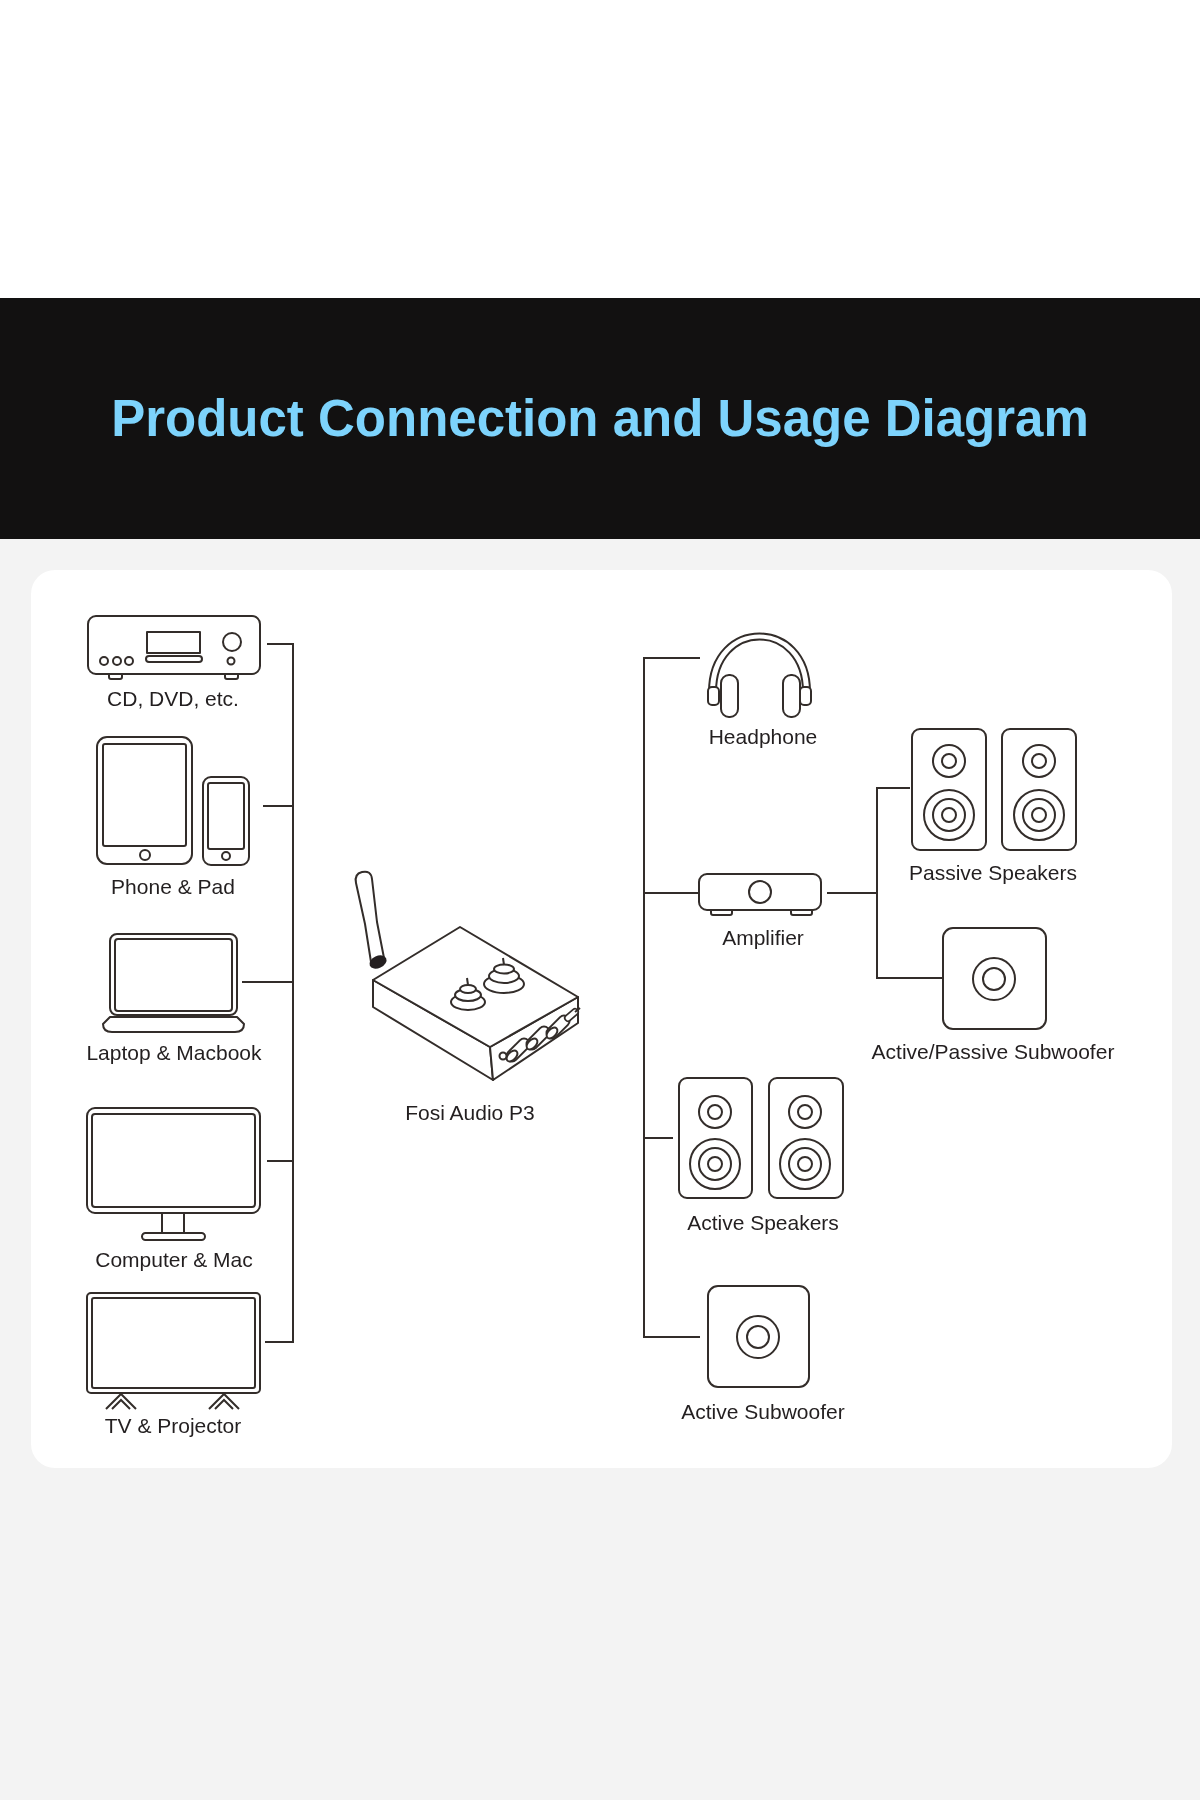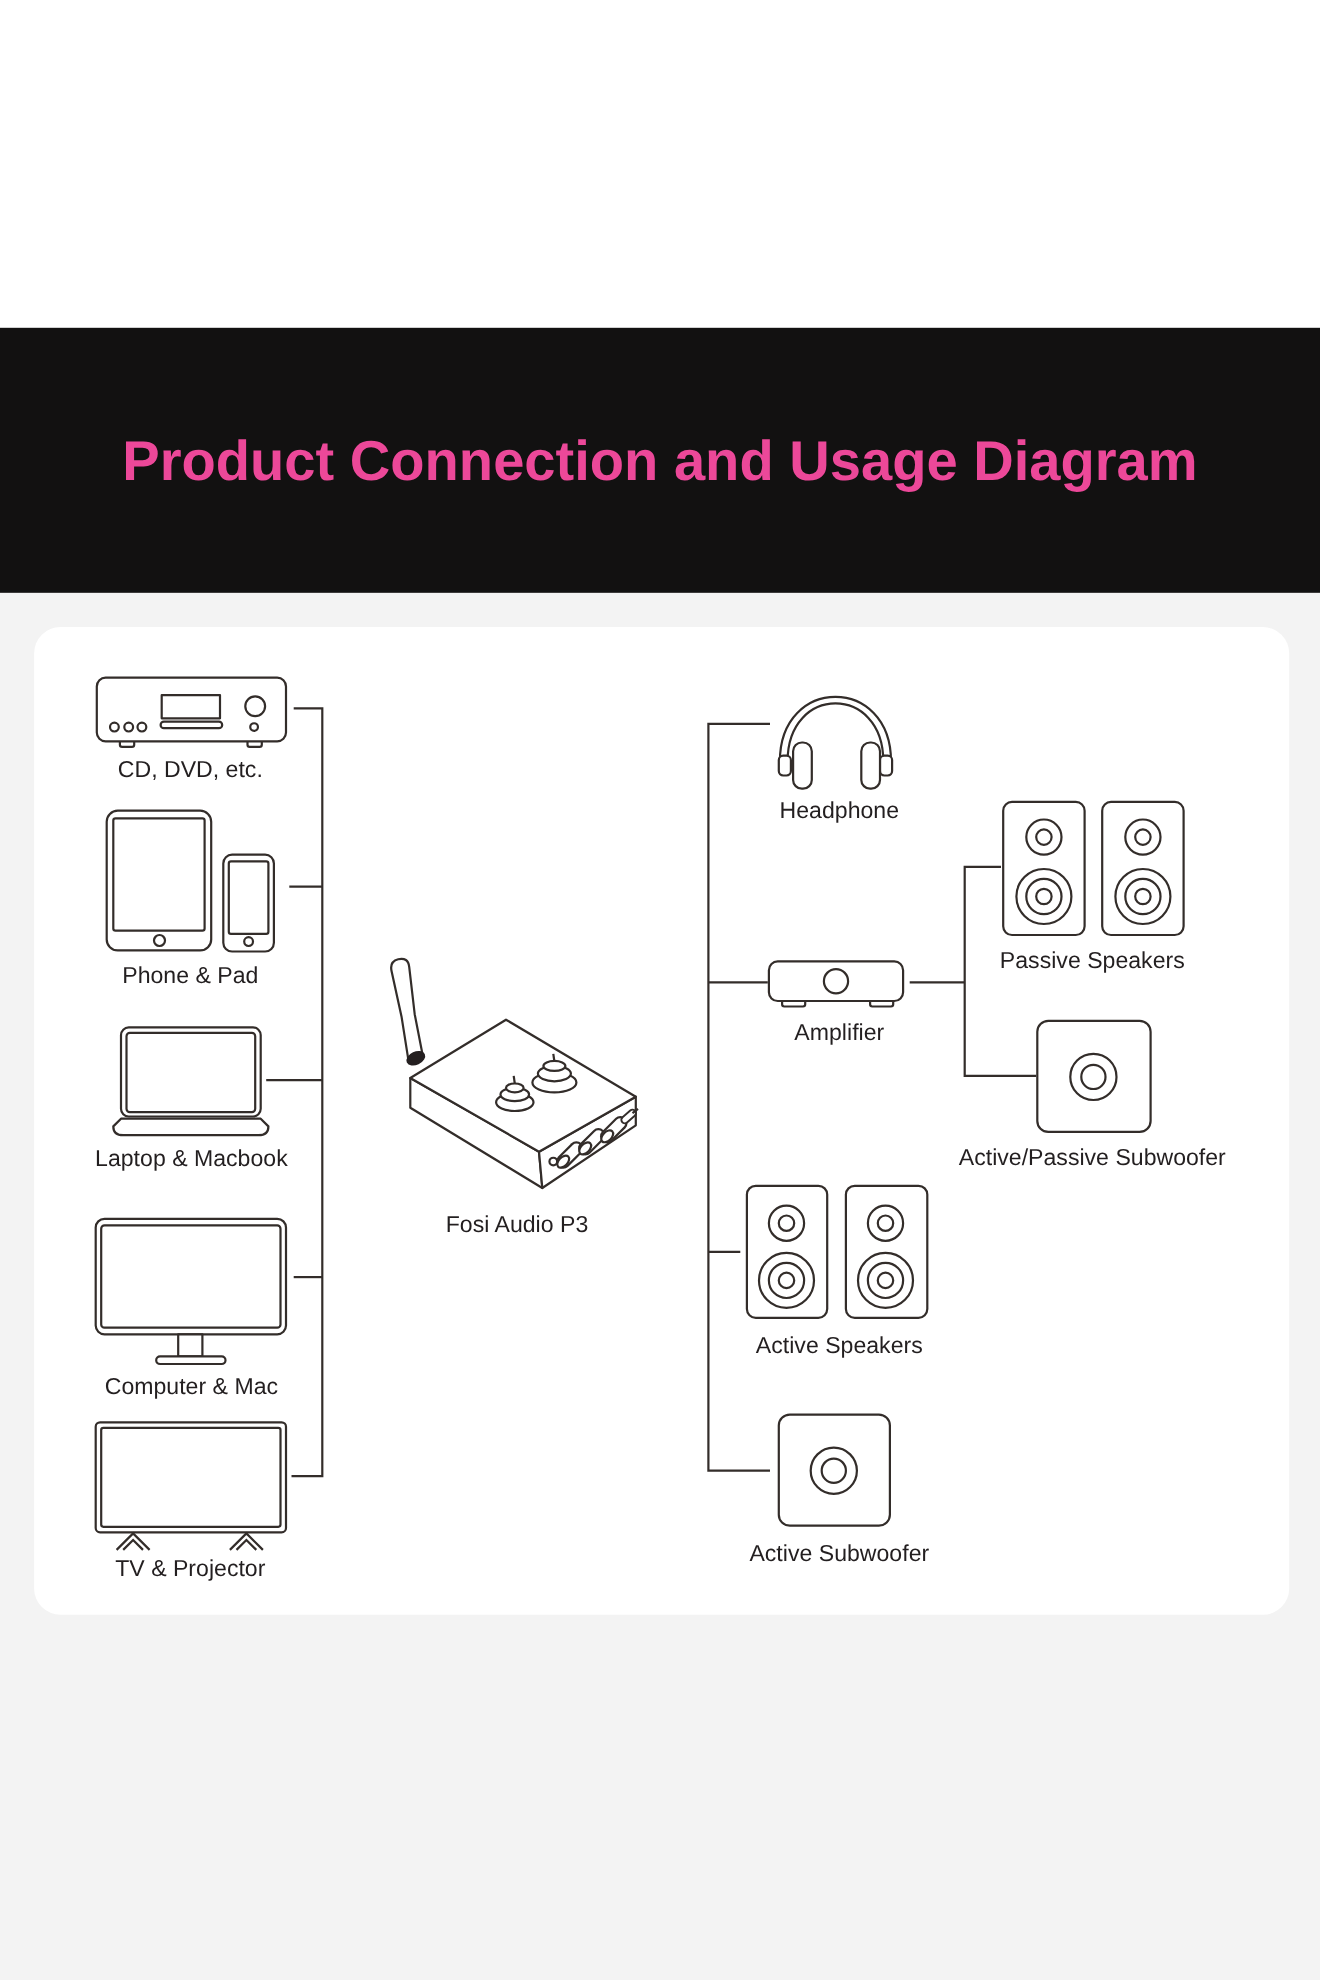--- a/index.html
+++ b/index.html
@@ -8,21 +8,21 @@
     background:#ffffff;
     font-family:"Liberation Sans",sans-serif;
     position:relative;
   }
   .top-space{height:298px;background:#ffffff;}
   .banner{
     height:241px;background:#121111;
     display:flex;align-items:center;justify-content:center;
   }
   .banner h1{
-    margin:0;color:#ec4899;font-size:51px;font-weight:bold;
+    margin:0;color:#7dd3fc;font-size:51px;font-weight:bold;
     letter-spacing:0px;font-family:"Liberation Sans",sans-serif;
   }
   .content{
     height:1457px;background:#f3f3f3;
   }
   .card{
     position:relative;top:31px;left:31px;
     width:1141px;height:898px;
     background:#ffffff;border-radius:24px;
   }

